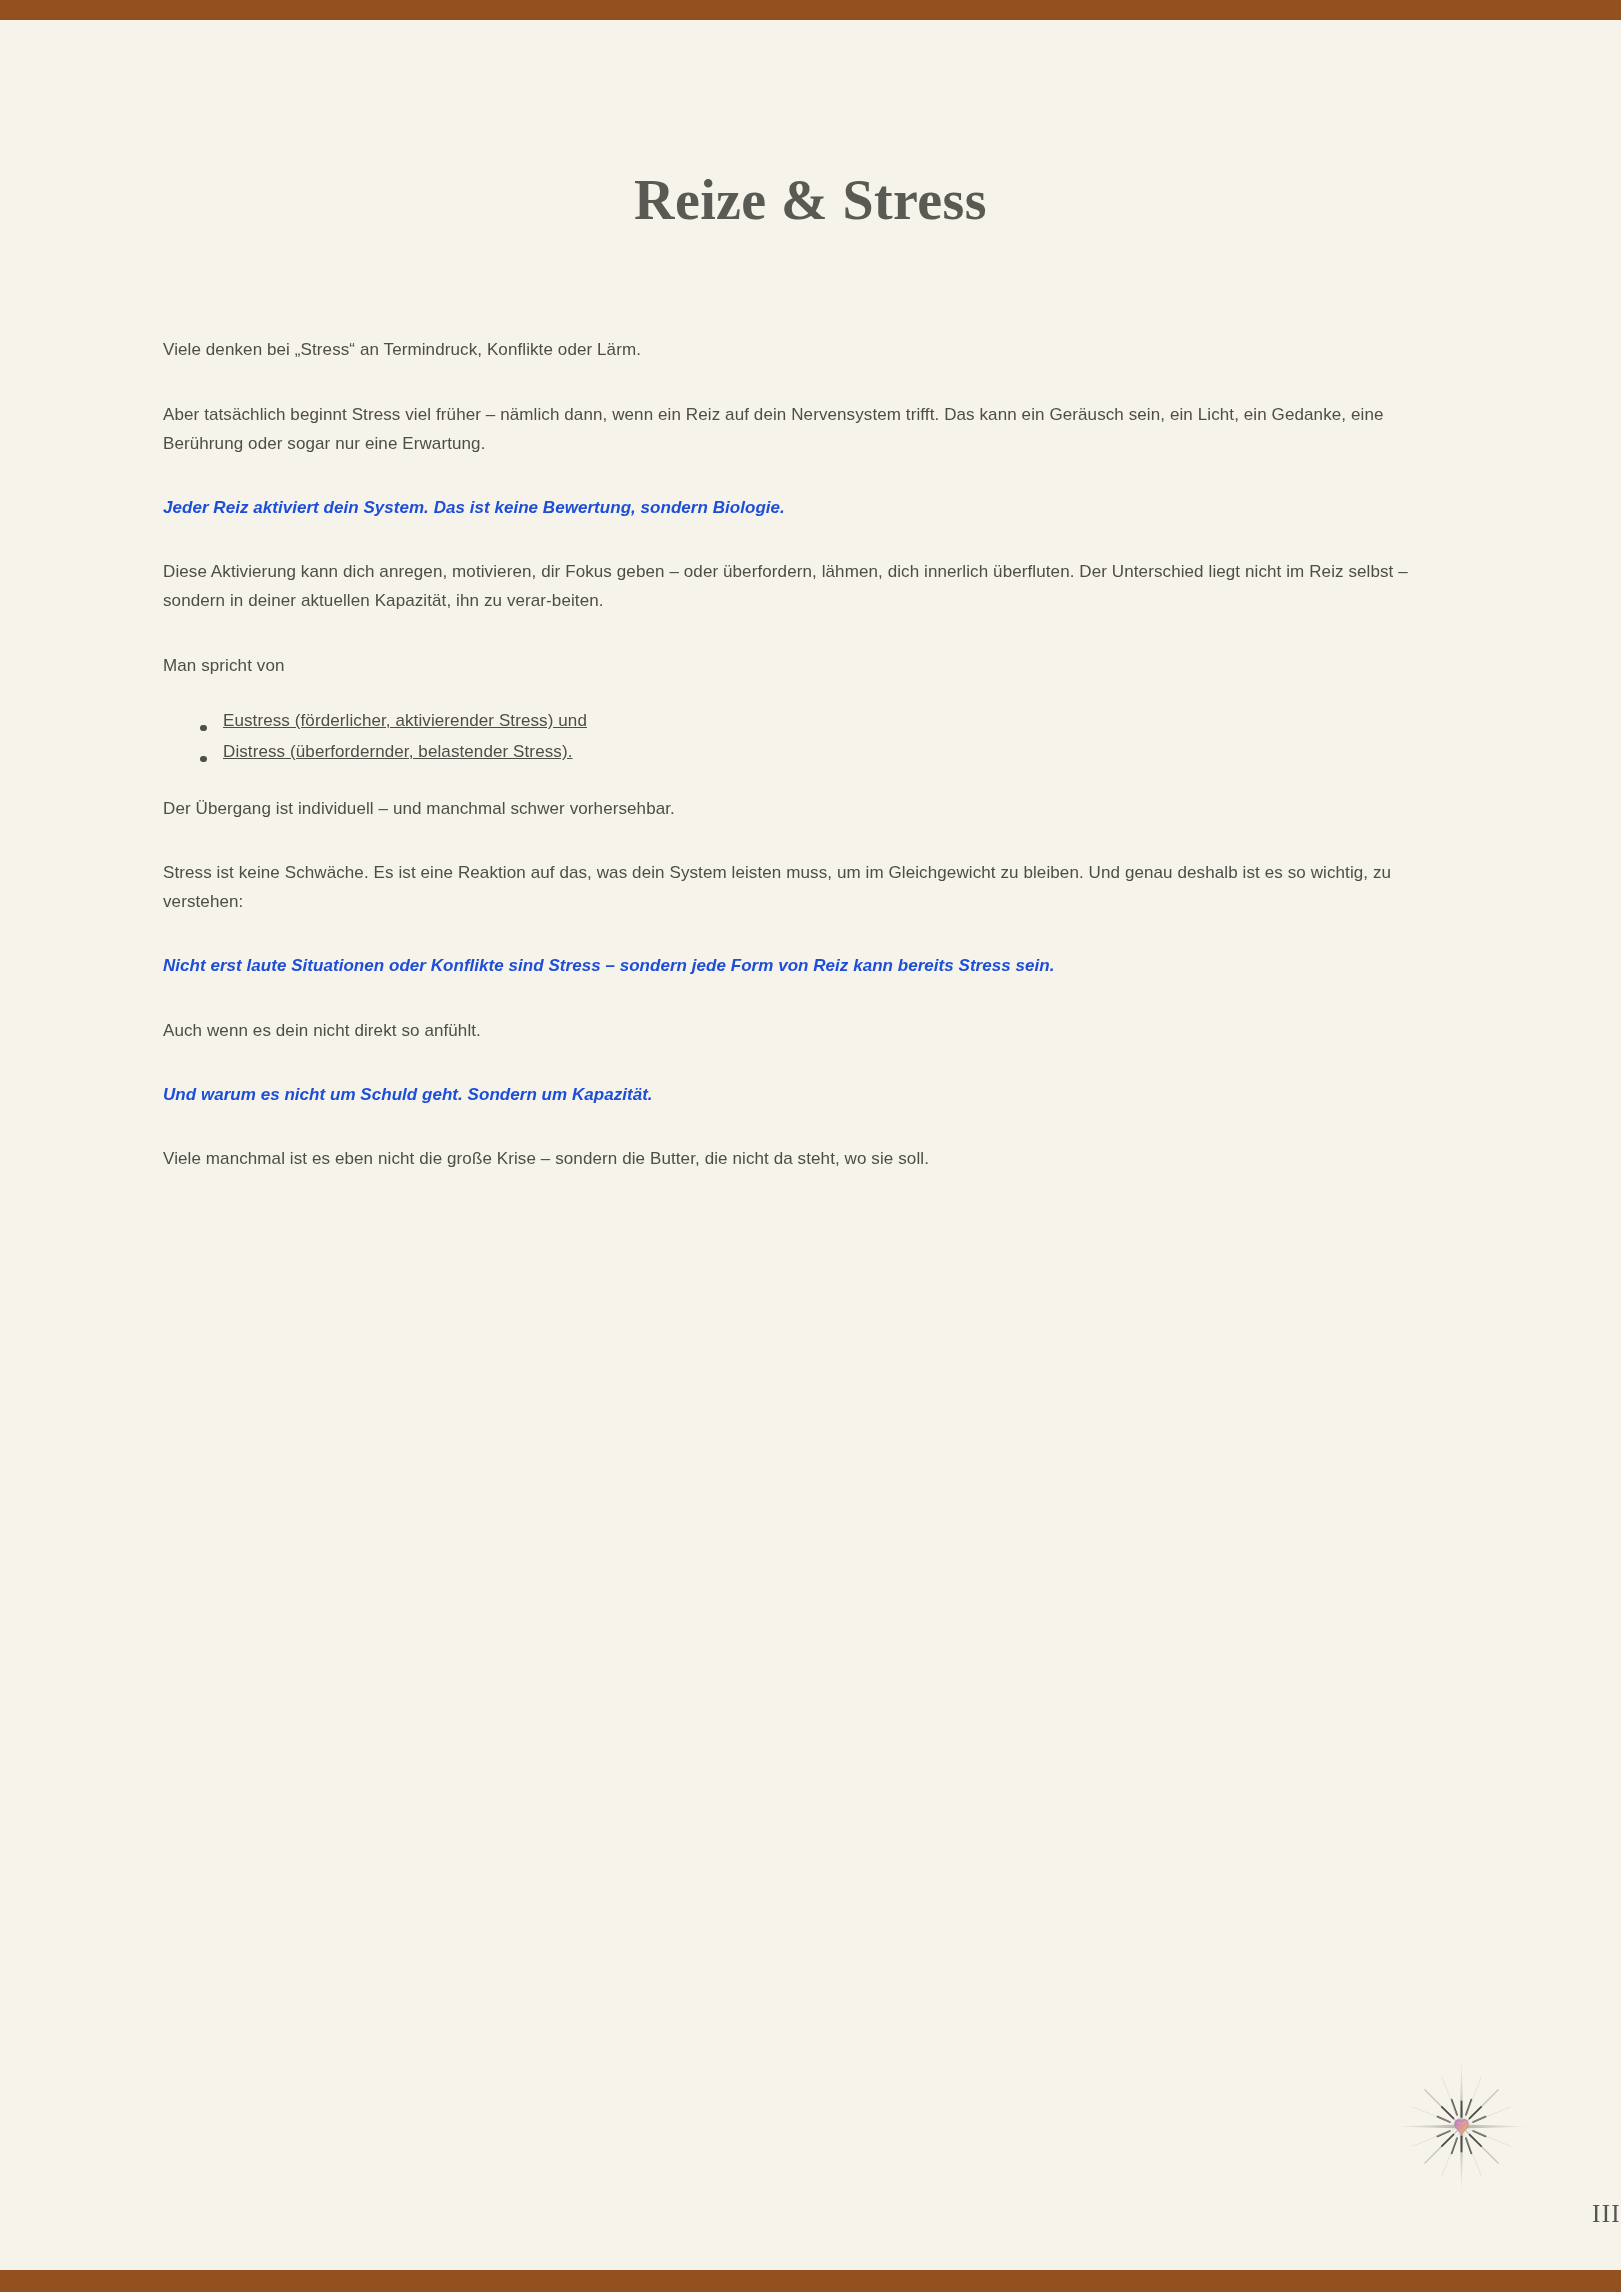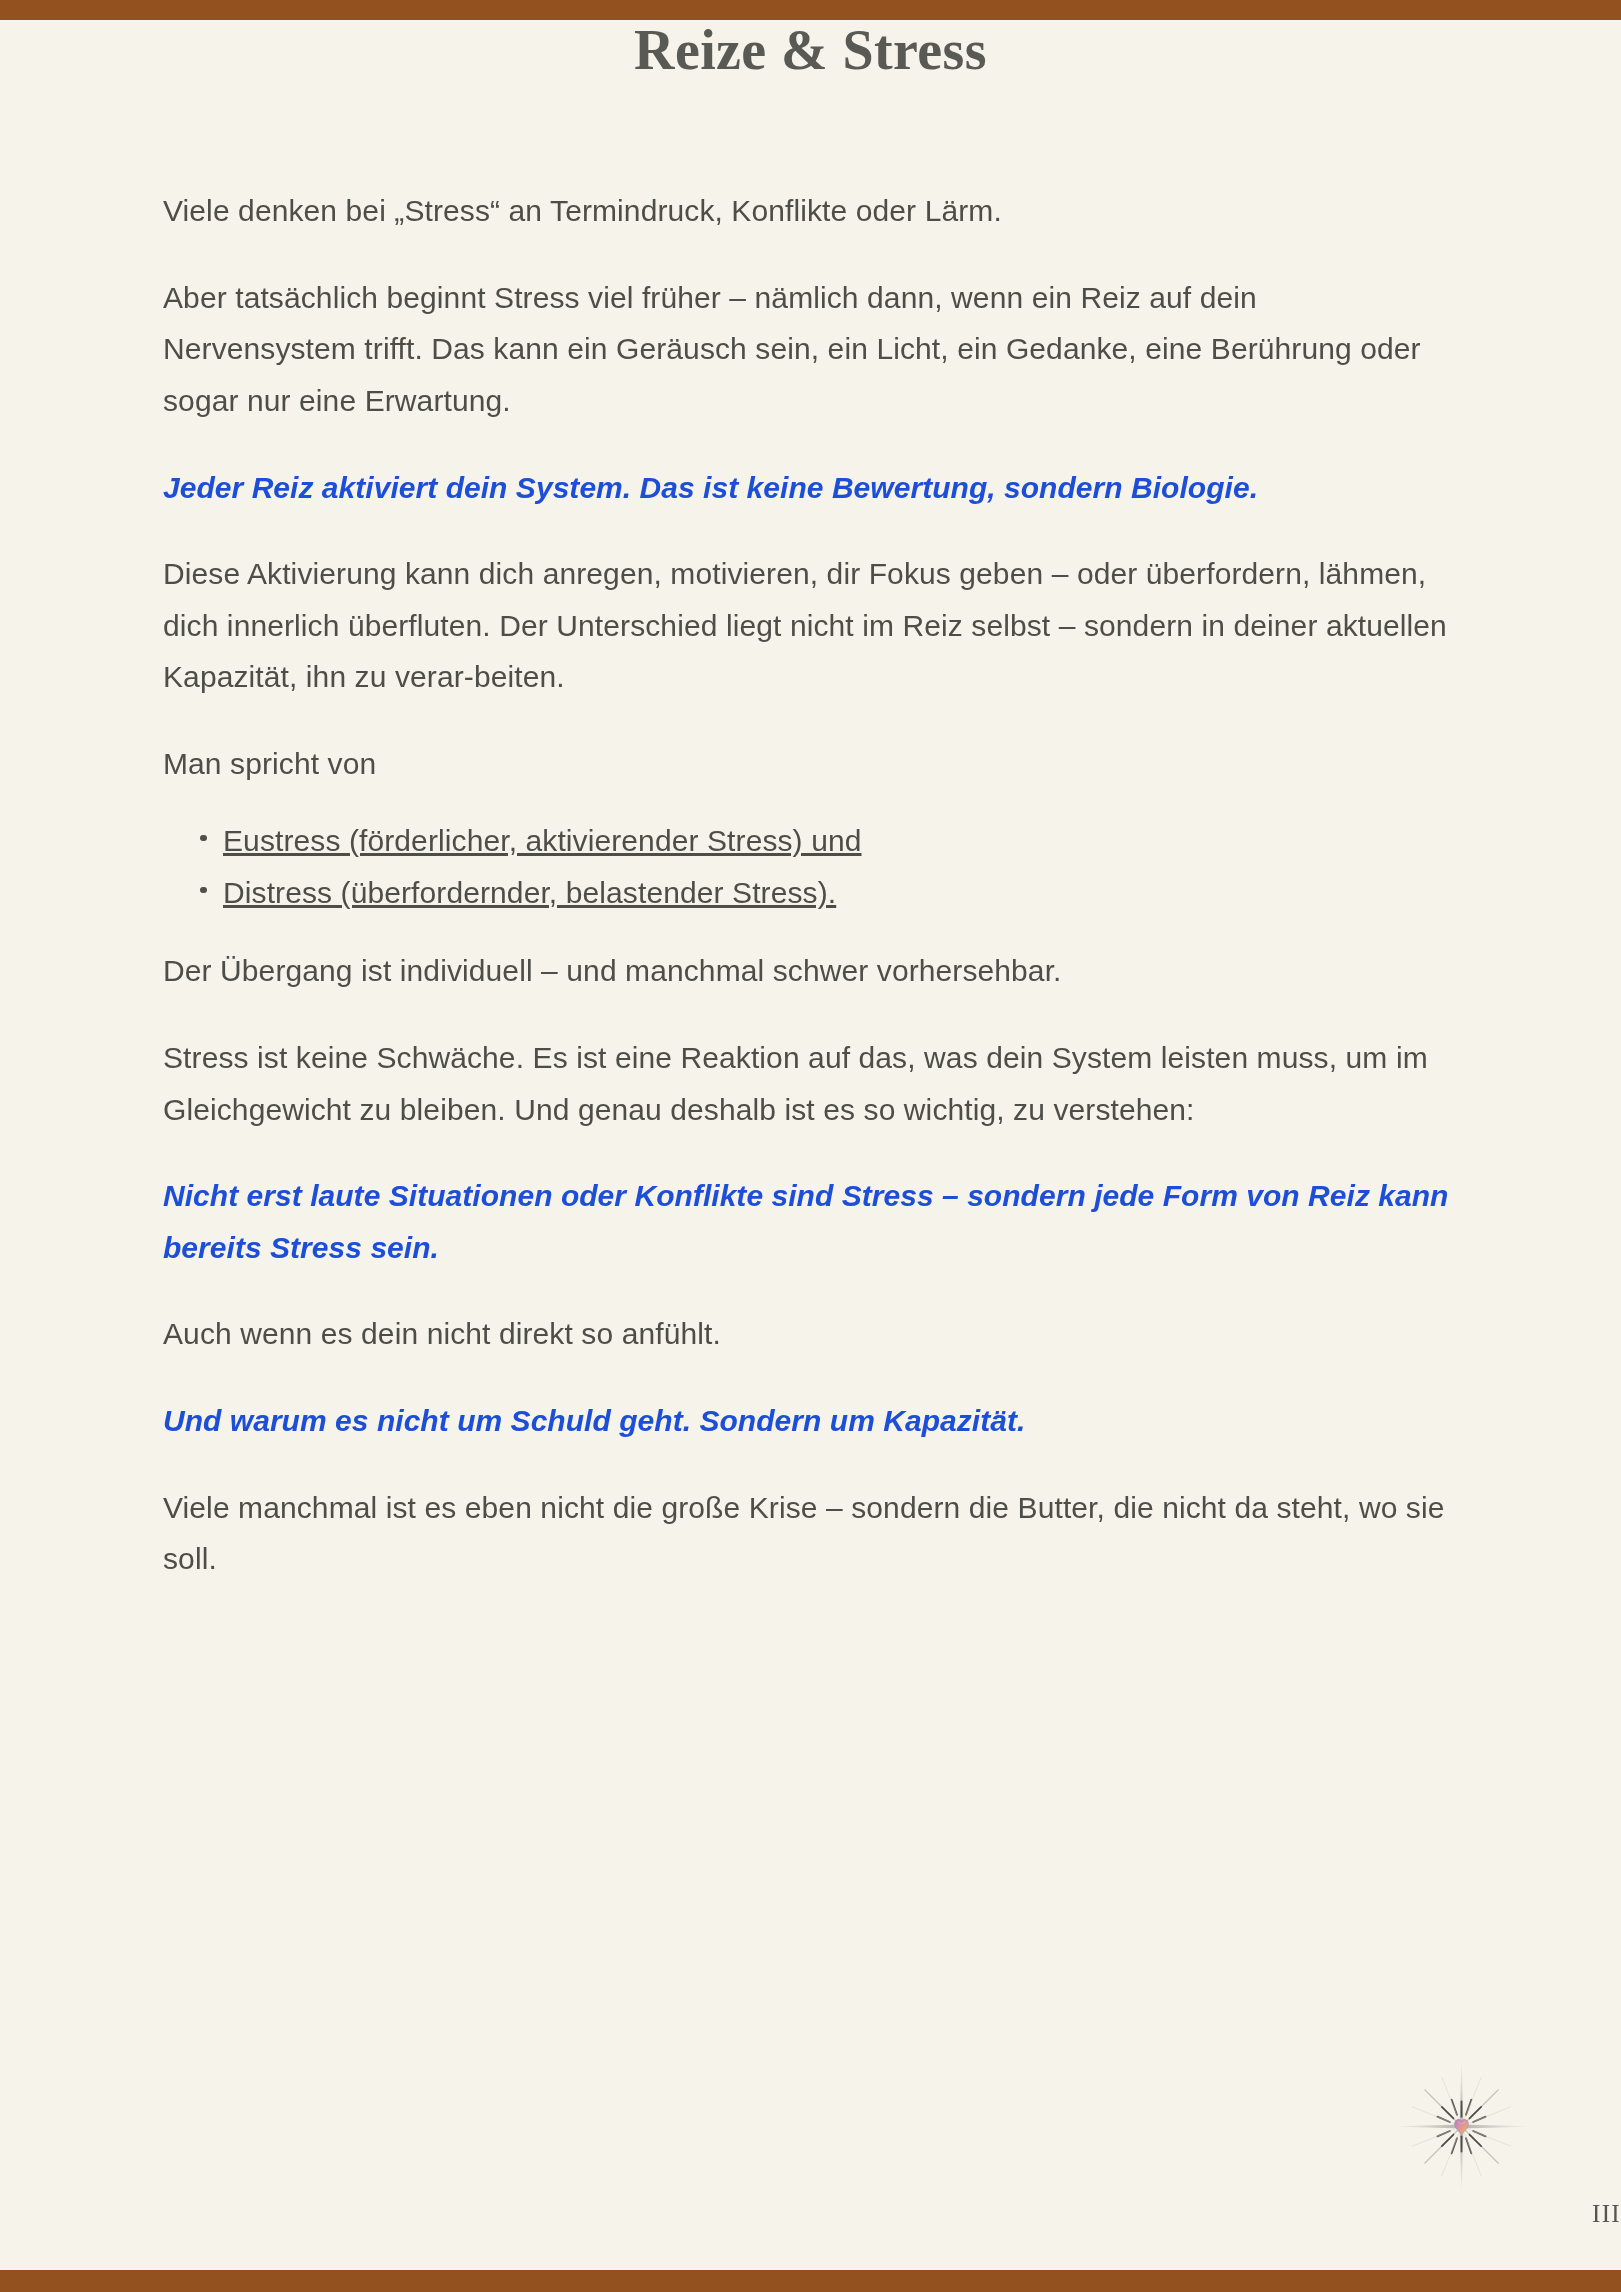--- a/index.html
+++ b/index.html
@@ -45,27 +45,28 @@
   }
 
   .doc-title {
     text-align: center;
     font-family: "Liberation Serif", "DejaVu Serif", serif;
     font-weight: bold;
     font-size: 56px;
     letter-spacing: 0.4px;
     color: #5a5a55;
     margin: 0;
+    padding-top: 150px;
     line-height: 1.1;
   }
 
   .body-block {
     margin-top: 104px;
     color: #4e4e49;
-    font-size: 30px;
+    font-size: 17px;
     line-height: 1.72;
     letter-spacing: 0.1px;
   }
 
   .para {
     margin: 0 0 35px 0;
     font-weight: 400;
   }
 
   .para.emph {

